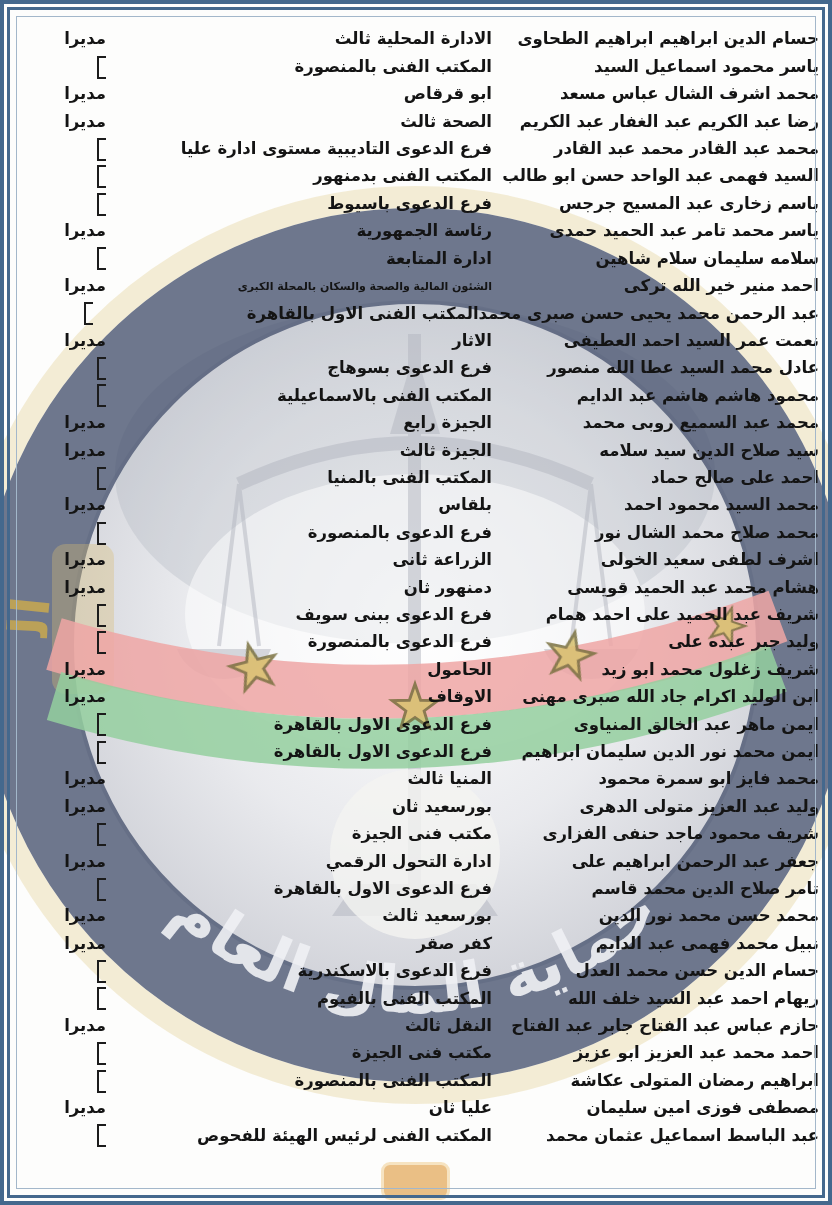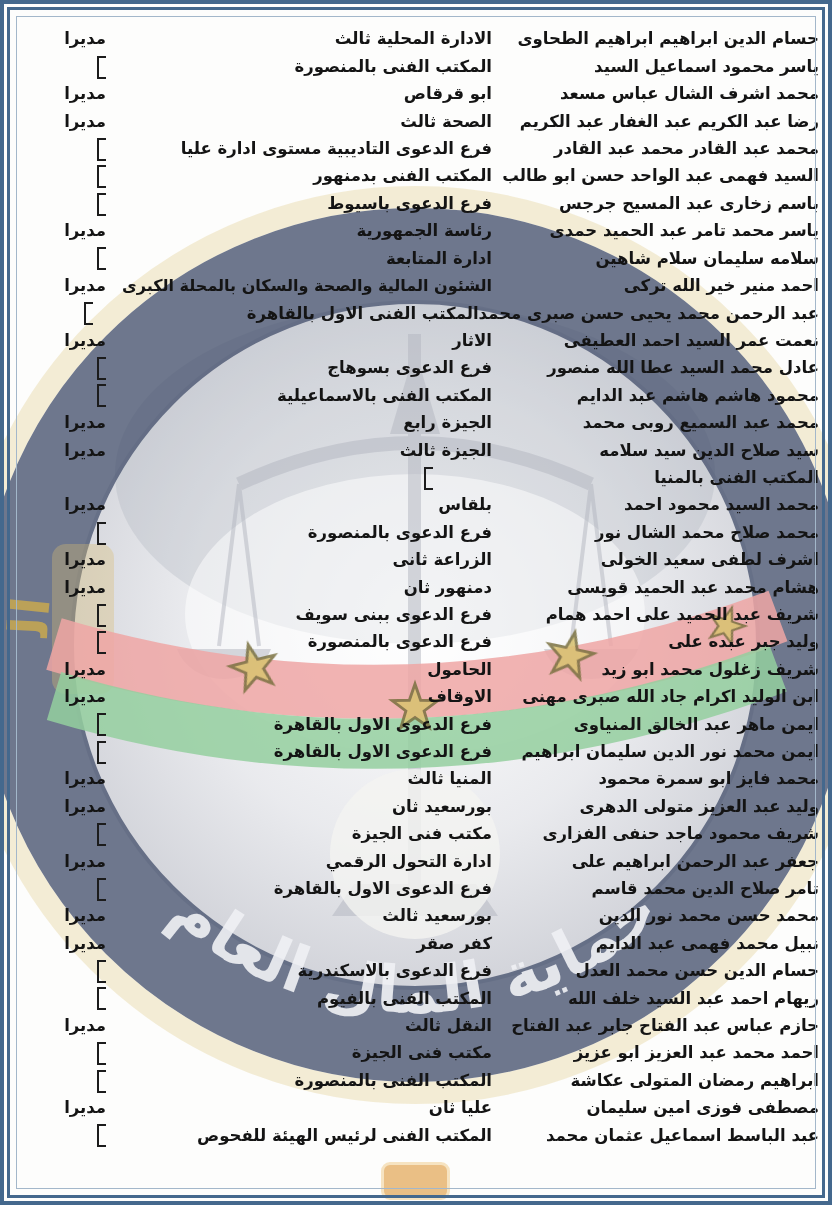--- a/index.html
+++ b/index.html
@@ -9,21 +9,21 @@
     border:4px solid #44688d;background:#fdfdfc;overflow:hidden;direction:rtl;
   }
   .frame-mid{position:absolute;inset:3px;border:3px solid #44688d;pointer-events:none;z-index:7;}
   .frame-thin{position:absolute;inset:12px;border:1px solid #a3b7ca;pointer-events:none;z-index:7;}
   .watermark{position:absolute;inset:0;z-index:1;}
   .rows{position:absolute;top:22px;left:14px;right:9px;z-index:3;direction:rtl;}
   .row{display:flex;height:27.42px;align-items:center;}
   .cell{white-space:nowrap;font-weight:bold;color:#141414;font-size:16.5px;line-height:1;}
   .name{flex:0 0 327px;overflow:visible;}
   .office{flex:0 0 auto;min-width:380px;}
-  .office.small{font-size:16px;}
+  .office.small{font-size:11px;}
   .role{flex:1 1 auto;min-width:0;padding-left:13px;padding-right:6px;box-sizing:border-box;}
   .box{
     display:inline-block;width:7px;height:19px;vertical-align:middle;
     border:2px solid #1c1c1c;border-right:none;
   }
   .footer-box{
     position:absolute;left:377px;bottom:1px;width:69px;height:38px;z-index:4;
     background:#eabf85;border:3px solid #f6e3c1;border-radius:9px;box-sizing:border-box;
   }
 </style>
@@ -159,20 +159,21 @@
         <div class="cell name">محمد عبد السميع روبى محمد</div>
         <div class="cell office">الجيزة رابع</div>
         <div class="cell role"><span>مديرا</span></div>
       </div>
       <div class="row">
         <div class="cell name">سيد صلاح الدين سيد سلامه</div>
         <div class="cell office">الجيزة ثالث</div>
         <div class="cell role"><span>مديرا</span></div>
       </div>
       <div class="row">
+        <div class="cell name">احمد على صالح حماد</div>
         <div class="cell office">المكتب الفنى بالمنيا</div>
         <div class="cell role"><span class="box"></span></div>
       </div>
       <div class="row">
         <div class="cell name">محمد السيد محمود احمد</div>
         <div class="cell office">بلقاس</div>
         <div class="cell role"><span>مديرا</span></div>
       </div>
       <div class="row">
         <div class="cell name">محمد صلاح محمد الشال نور</div>

